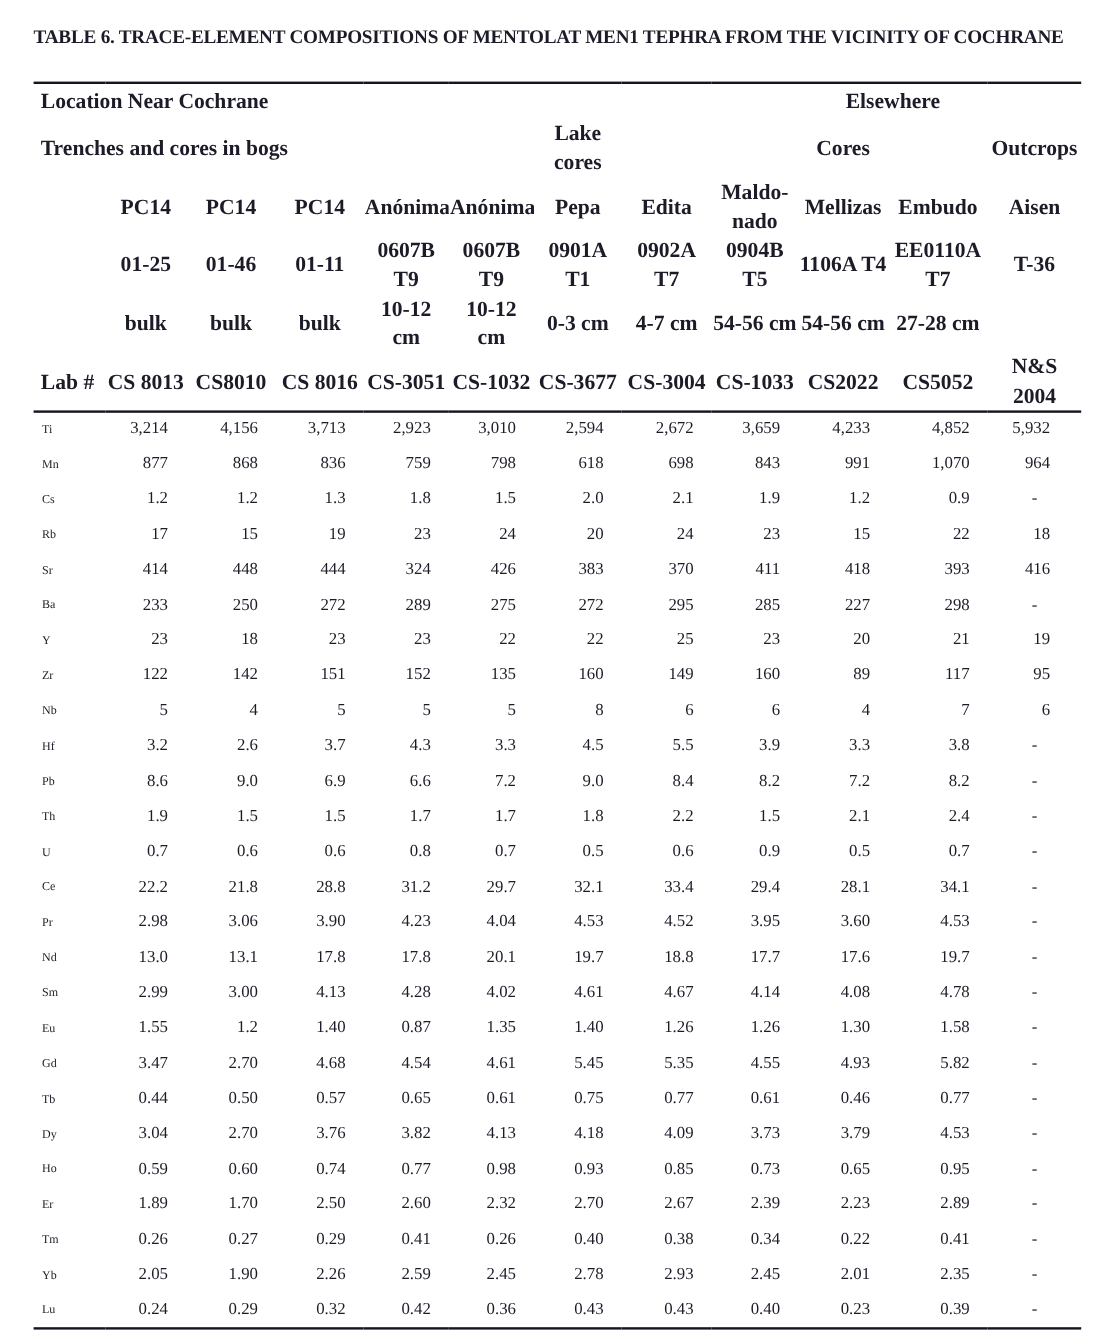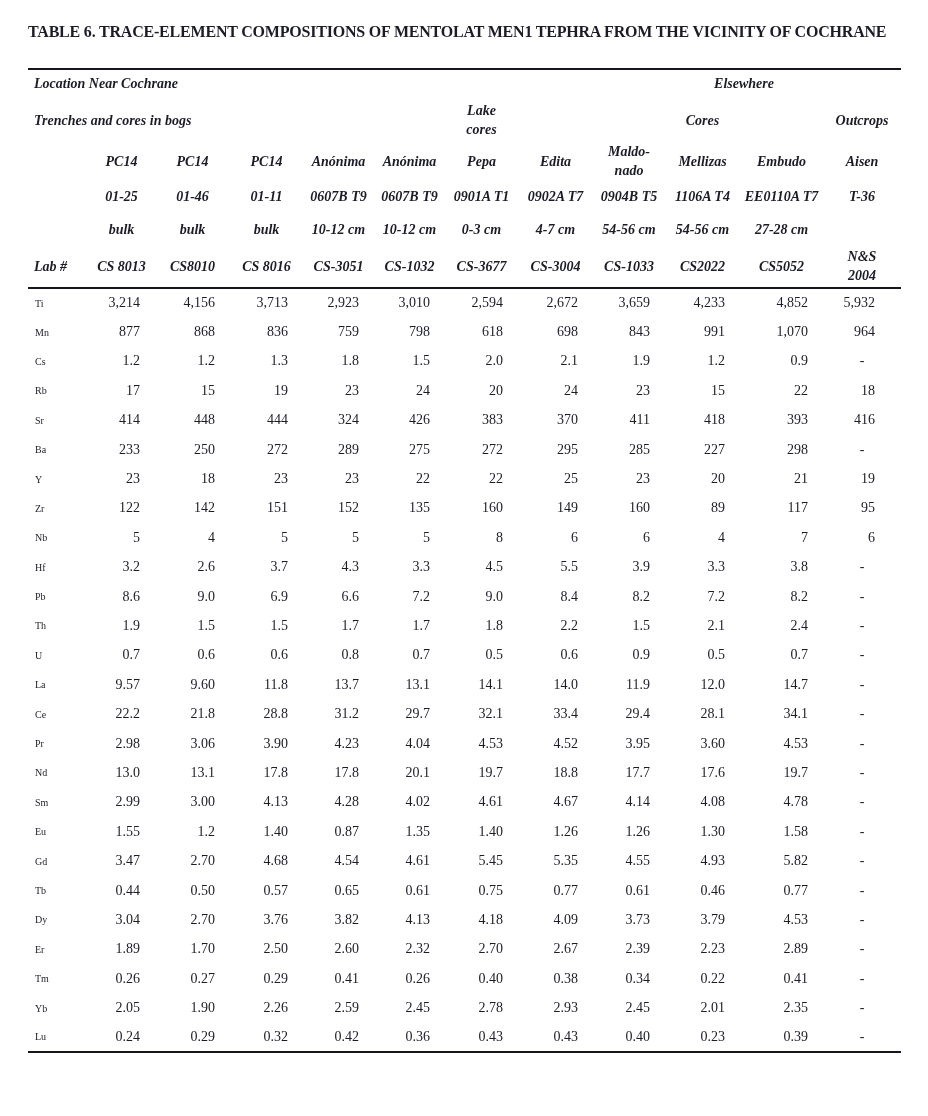--- a/index.html
+++ b/index.html
@@ -25,26 +25,25 @@
     table-layout: fixed;
     border-collapse: collapse;
     border-top: 2.5px solid #15151f;
     border-bottom: 2.5px solid #15151f;
   }
   .tbl td { vertical-align: middle; overflow: hidden; }
 
   
   .tbl .grp, .tbl .hdr {
     font-weight: bold;
-    font-size: 14px;
+    font-size: 18px;
     white-space: pre-line;
     line-height: 1.35;
     text-align: center;
     padding: 0 1px;
-    font-style: italic;
   }
   .tbl .left { text-align: left; padding-left: 6px; }
 
   .tbl tr.grow1 { height: 30px; }
   .tbl tr.grow2 { height: 44px; }
   .tbl tr.sites { height: 38px; }
   .tbl tr.samples { height: 32px; }
   .tbl tr.depths { height: 34px; }
   .tbl tr.lab-row { height: 41px; }
   .tbl tr.lab-row td { border-bottom: 2px solid #15151f; }
@@ -337,34 +336,20 @@
         <td class="num">0.8</td>
         <td class="num">0.7</td>
         <td class="num">0.5</td>
         <td class="num">0.6</td>
         <td class="num">0.9</td>
         <td class="num">0.5</td>
         <td class="num">0.7</td>
         <td class="num dash">-</td>
       </tr>
       <tr>
-        <td class="el">La</td>
-        <td class="num">9.57</td>
-        <td class="num">9.60</td>
-        <td class="num">11.8</td>
-        <td class="num">13.7</td>
-        <td class="num">13.1</td>
-        <td class="num">14.1</td>
-        <td class="num">14.0</td>
-        <td class="num">11.9</td>
-        <td class="num">12.0</td>
-        <td class="num">14.7</td>
-        <td class="num dash">-</td>
-      </tr>
-      <tr>
         <td class="el">Ce</td>
         <td class="num">22.2</td>
         <td class="num">21.8</td>
         <td class="num">28.8</td>
         <td class="num">31.2</td>
         <td class="num">29.7</td>
         <td class="num">32.1</td>
         <td class="num">33.4</td>
         <td class="num">29.4</td>
         <td class="num">28.1</td>
@@ -463,20 +448,34 @@
         <td class="num">3.82</td>
         <td class="num">4.13</td>
         <td class="num">4.18</td>
         <td class="num">4.09</td>
         <td class="num">3.73</td>
         <td class="num">3.79</td>
         <td class="num">4.53</td>
         <td class="num dash">-</td>
       </tr>
       <tr>
+        <td class="el">Ho</td>
+        <td class="num">0.59</td>
+        <td class="num">0.60</td>
+        <td class="num">0.74</td>
+        <td class="num">0.77</td>
+        <td class="num">0.98</td>
+        <td class="num">0.93</td>
+        <td class="num">0.85</td>
+        <td class="num">0.73</td>
+        <td class="num">0.65</td>
+        <td class="num">0.95</td>
+        <td class="num dash">-</td>
+      </tr>
+      <tr>
         <td class="el">Er</td>
         <td class="num">1.89</td>
         <td class="num">1.70</td>
         <td class="num">2.50</td>
         <td class="num">2.60</td>
         <td class="num">2.32</td>
         <td class="num">2.70</td>
         <td class="num">2.67</td>
         <td class="num">2.39</td>
         <td class="num">2.23</td>

